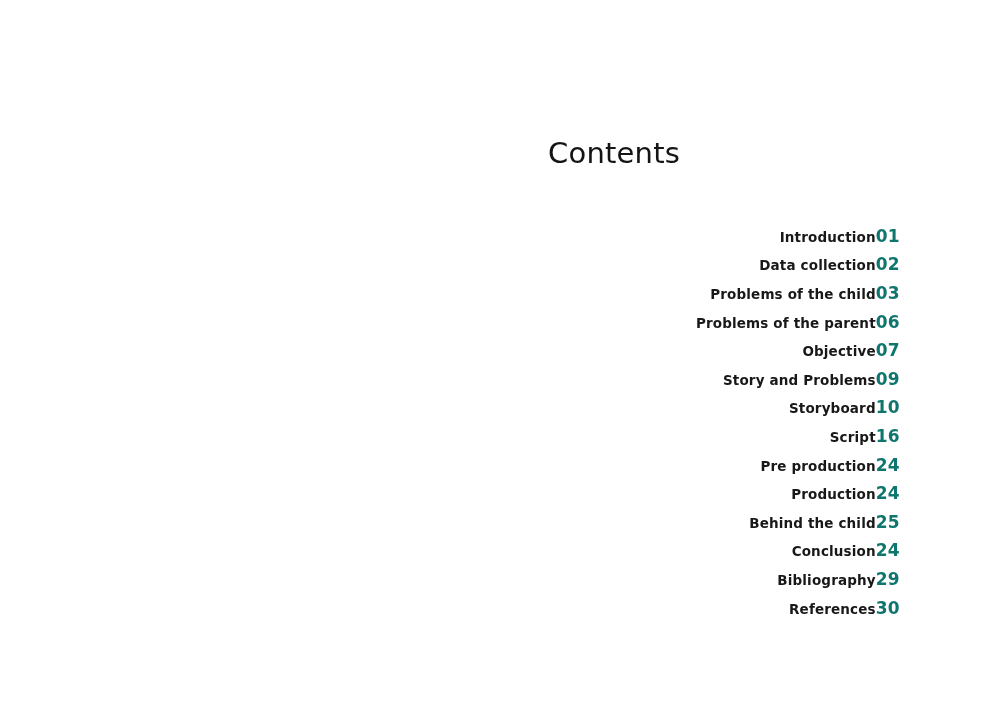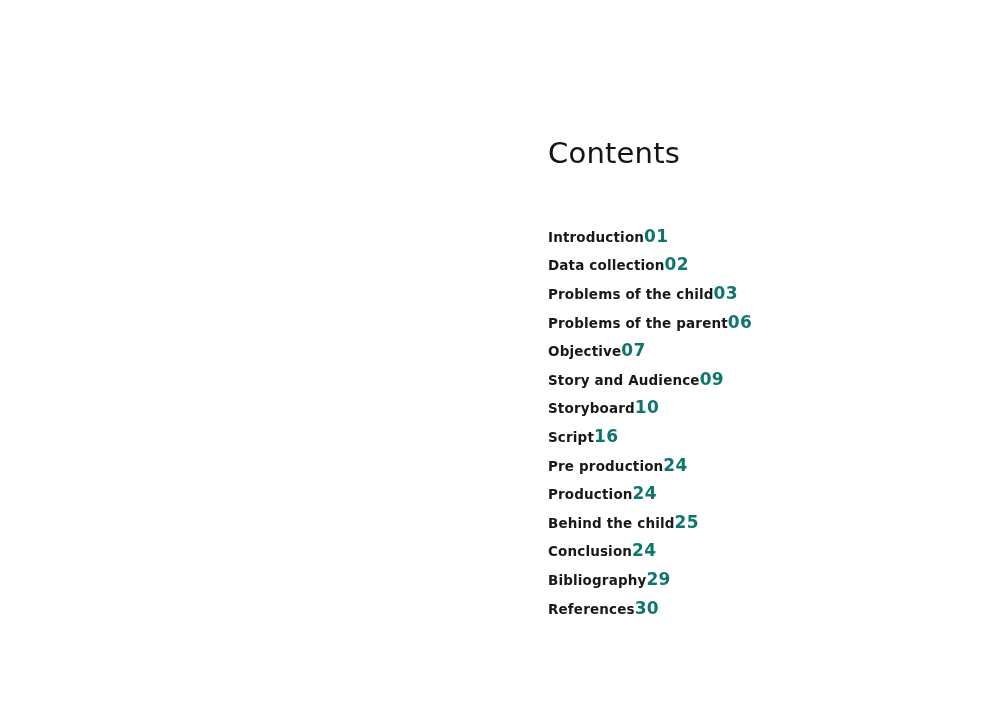--- a/index.html
+++ b/index.html
@@ -35,21 +35,21 @@
     letter-spacing: 0.2px;
     color: #141414;
     margin: 0 0 56px 0;
   }
   .toc-list {
     display: block;
   }
   .toc-row {
     display: flex;
     align-items: baseline;
-    justify-content: flex-start;
+    justify-content: flex-end;
     height: 28.6px;
   }
   .toc-label {
     font-size: 13.5px;
     font-weight: 700;
     letter-spacing: 0.15px;
     color: #181818;
     white-space: nowrap;
   }
   .toc-page {
@@ -88,21 +88,21 @@
         <span class="toc-label">Problems of the parent</span>
         <span class="toc-page">06</span>
       </div>
 
       <div class="toc-row">
         <span class="toc-label">Objective</span>
         <span class="toc-page">07</span>
       </div>
 
       <div class="toc-row">
-        <span class="toc-label">Story and Audience</span>
+        <span class="toc-label">Story and Problems</span>
         <span class="toc-page">09</span>
       </div>
 
       <div class="toc-row">
         <span class="toc-label">Storyboard</span>
         <span class="toc-page">10</span>
       </div>
 
       <div class="toc-row">
         <span class="toc-label">Script</span>

